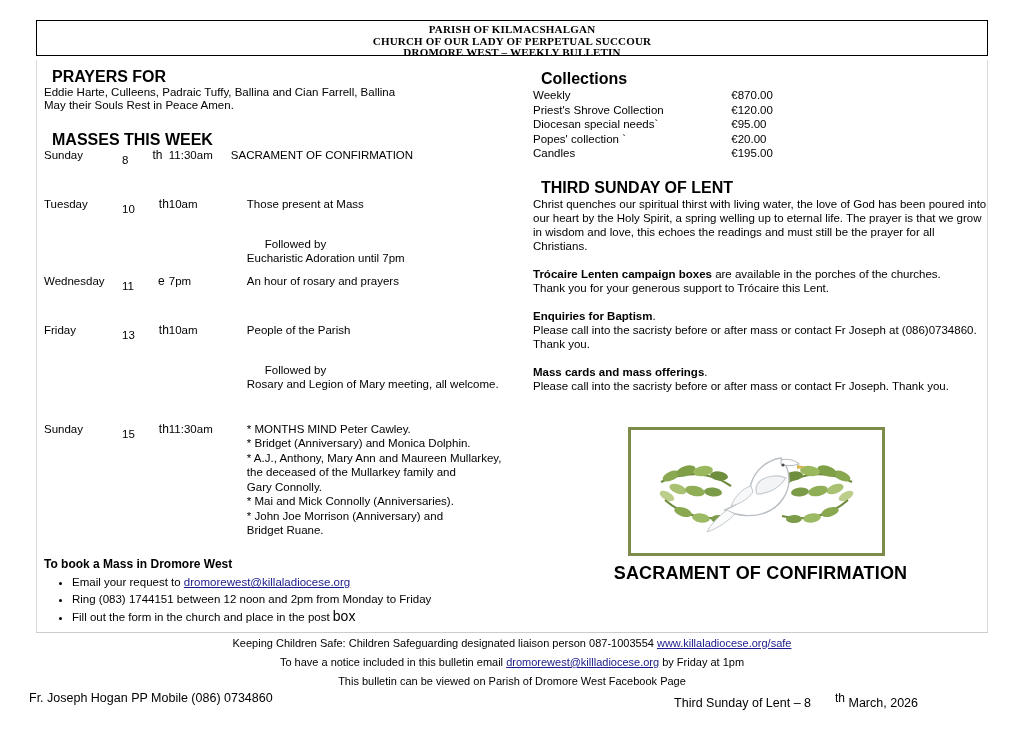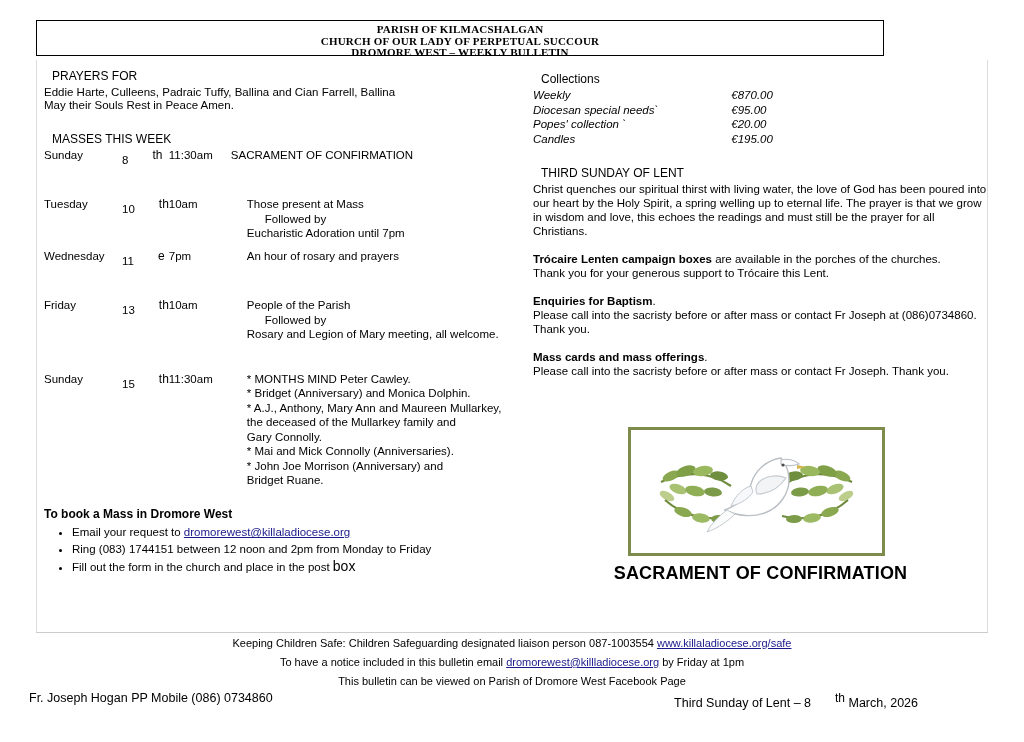--- a/index.html
+++ b/index.html
@@ -20,21 +20,21 @@
     left: 0; top: 0;
     width: 1024px;
     height: 742px;
   }
 
   
   .header-box {
     position: absolute;
     left: 36px;
     top: 20px;
-    width: 848px;
+    width: 952px;
     height: 36px;
     border: 1px solid #000;
     box-sizing: border-box;
     text-align: center;
     font-family: "Liberation Serif", serif;
     font-weight: bold;
     font-size: 11px;
     line-height: 11.5px;
     padding-top: 3px;
   }
@@ -55,22 +55,22 @@
   
   .left-col {
     position: absolute;
     left: 44px;
     top: 70px;
     width: 480px;
     font-size: 11.5px;
     line-height: 13.5px;
   }
   .sec-title {
-    font-weight: normal;
-    font-size: 12px;
+    font-weight: bold;
+    font-size: 16px;
     margin: 0 0 2px 0;
     padding-left: 8px;
   }
   .plain { margin: 0; }
   .gap-14 { height: 14px; }
   .gap-20 { height: 20px; }
 
   table.masses {
     border-collapse: collapse;
     width: 100%;
@@ -80,21 +80,21 @@
     vertical-align: top;
     padding: 0;
     line-height: 14.5px;
   }
   td.day { width: 78px; }
   td.date { width: 36px; white-space: nowrap; }
   td.time { width: 62px; }
   td.desc { width: auto; }
   sup { font-size: 12px; vertical-align: super; margin-left: 24px; }
 
-  .indent1 { padding-left: 34px; display: block; }
+  .indent1 { padding-left: 34px; display: block; margin-top: 25px; }
   .indent2 { padding-left: 16px; display: block; }
 
   .book-title {
     font-weight: bold;
     font-size: 12px;
     margin: 0 0 3px 0;
   }
   ul.book-list {
     margin: 0;
     padding-left: 28px;
@@ -115,21 +115,20 @@
     left: 533px;
     top: 72px;
     width: 455px;
     font-size: 11.5px;
     line-height: 14px;
   }
   table.collections {
     border-collapse: collapse;
     font-size: 11.5px;
     width: 300px;
-    font-style: italic;
   }
   table.collections td {
     padding: 0;
     line-height: 14.5px;
     vertical-align: top;
   }
   td.coll-name { width: 195px; }
   td.coll-amt { width: 100px; }
 
   .para { margin: 0 0 0 0; }
@@ -303,20 +302,24 @@
   <div class="right-col">
 
     <div class="sec-title">Collections</div>
     <table class="collections">
       <tbody>
         <tr>
           <td class="coll-name">Weekly</td>
           <td class="coll-amt">€870.00</td>
         </tr>
         <tr>
+          <td class="coll-name">Priest's Shrove Collection</td>
+          <td class="coll-amt">€120.00</td>
+        </tr>
+        <tr>
           <td class="coll-name">Diocesan special needs`</td>
           <td class="coll-amt">€95.00</td>
         </tr>
         <tr>
           <td class="coll-name">Popes' collection `</td>
           <td class="coll-amt">€20.00</td>
         </tr>
         <tr>
           <td class="coll-name">Candles</td>
           <td class="coll-amt">€195.00</td>

